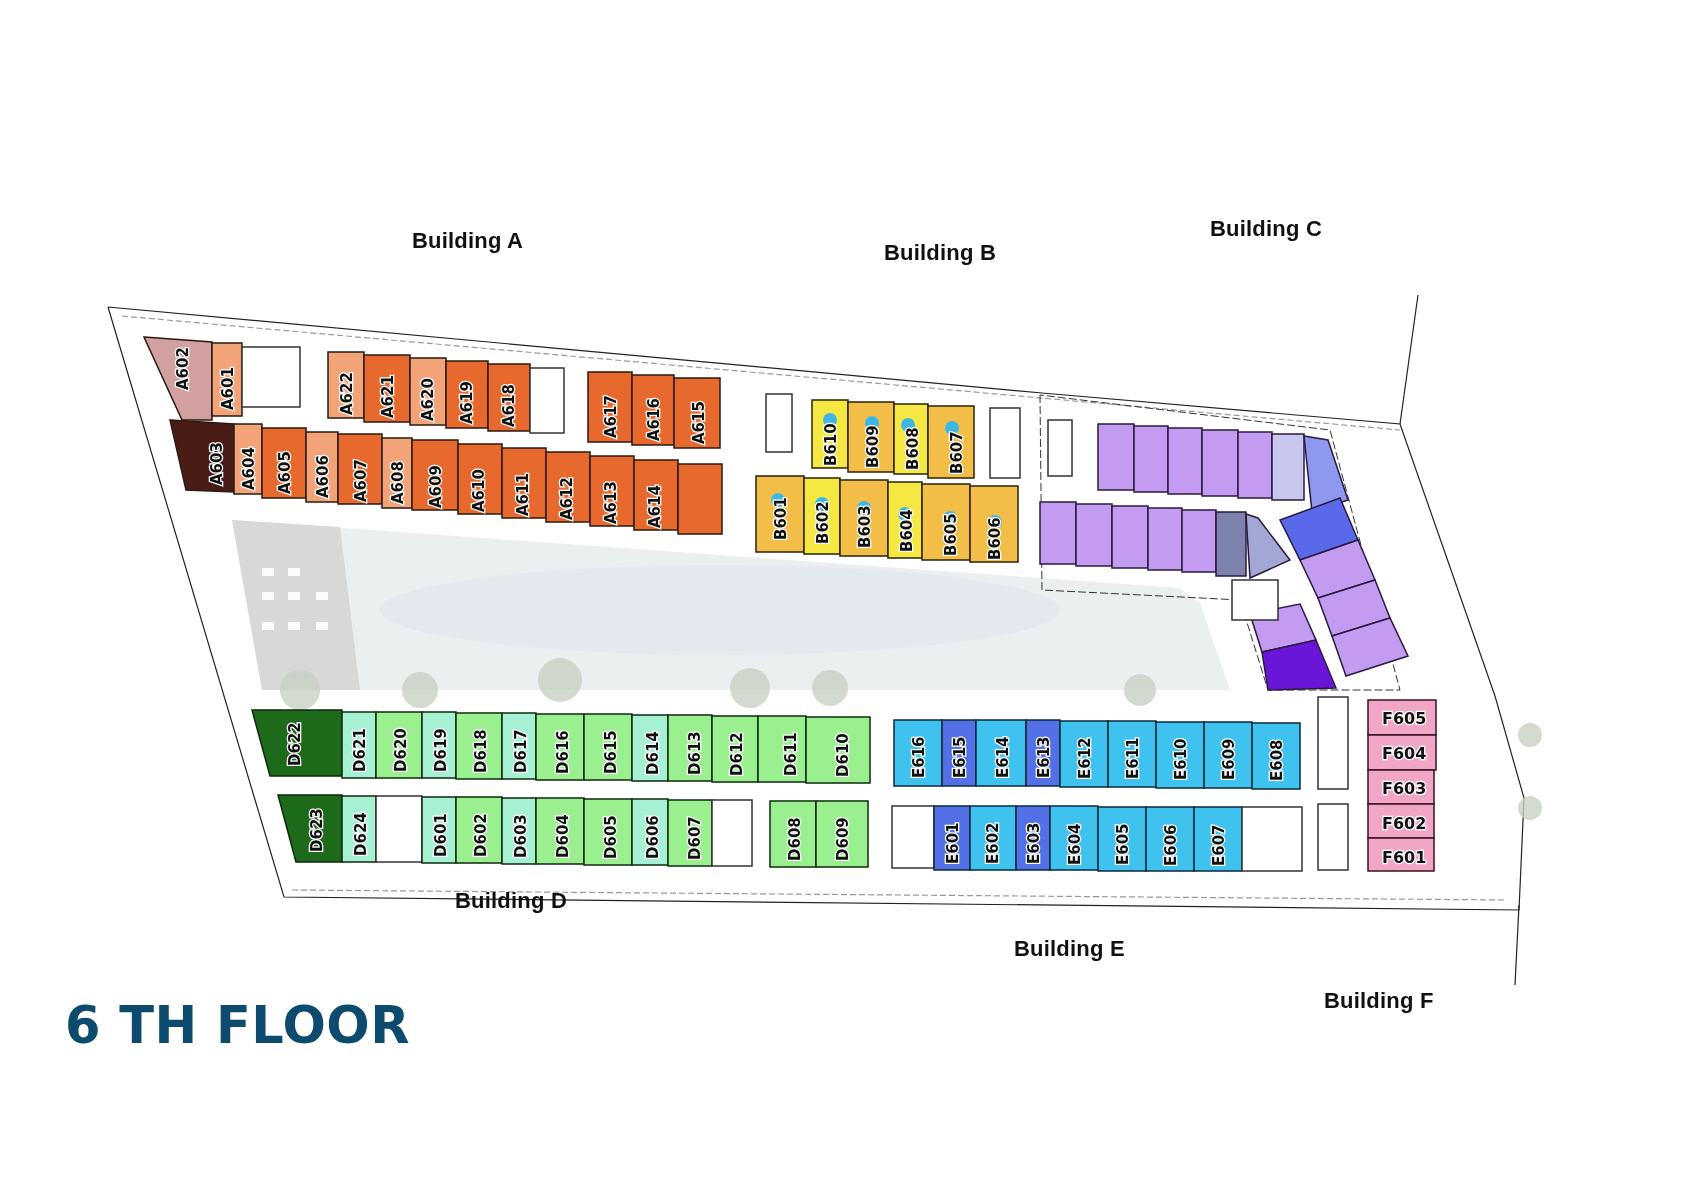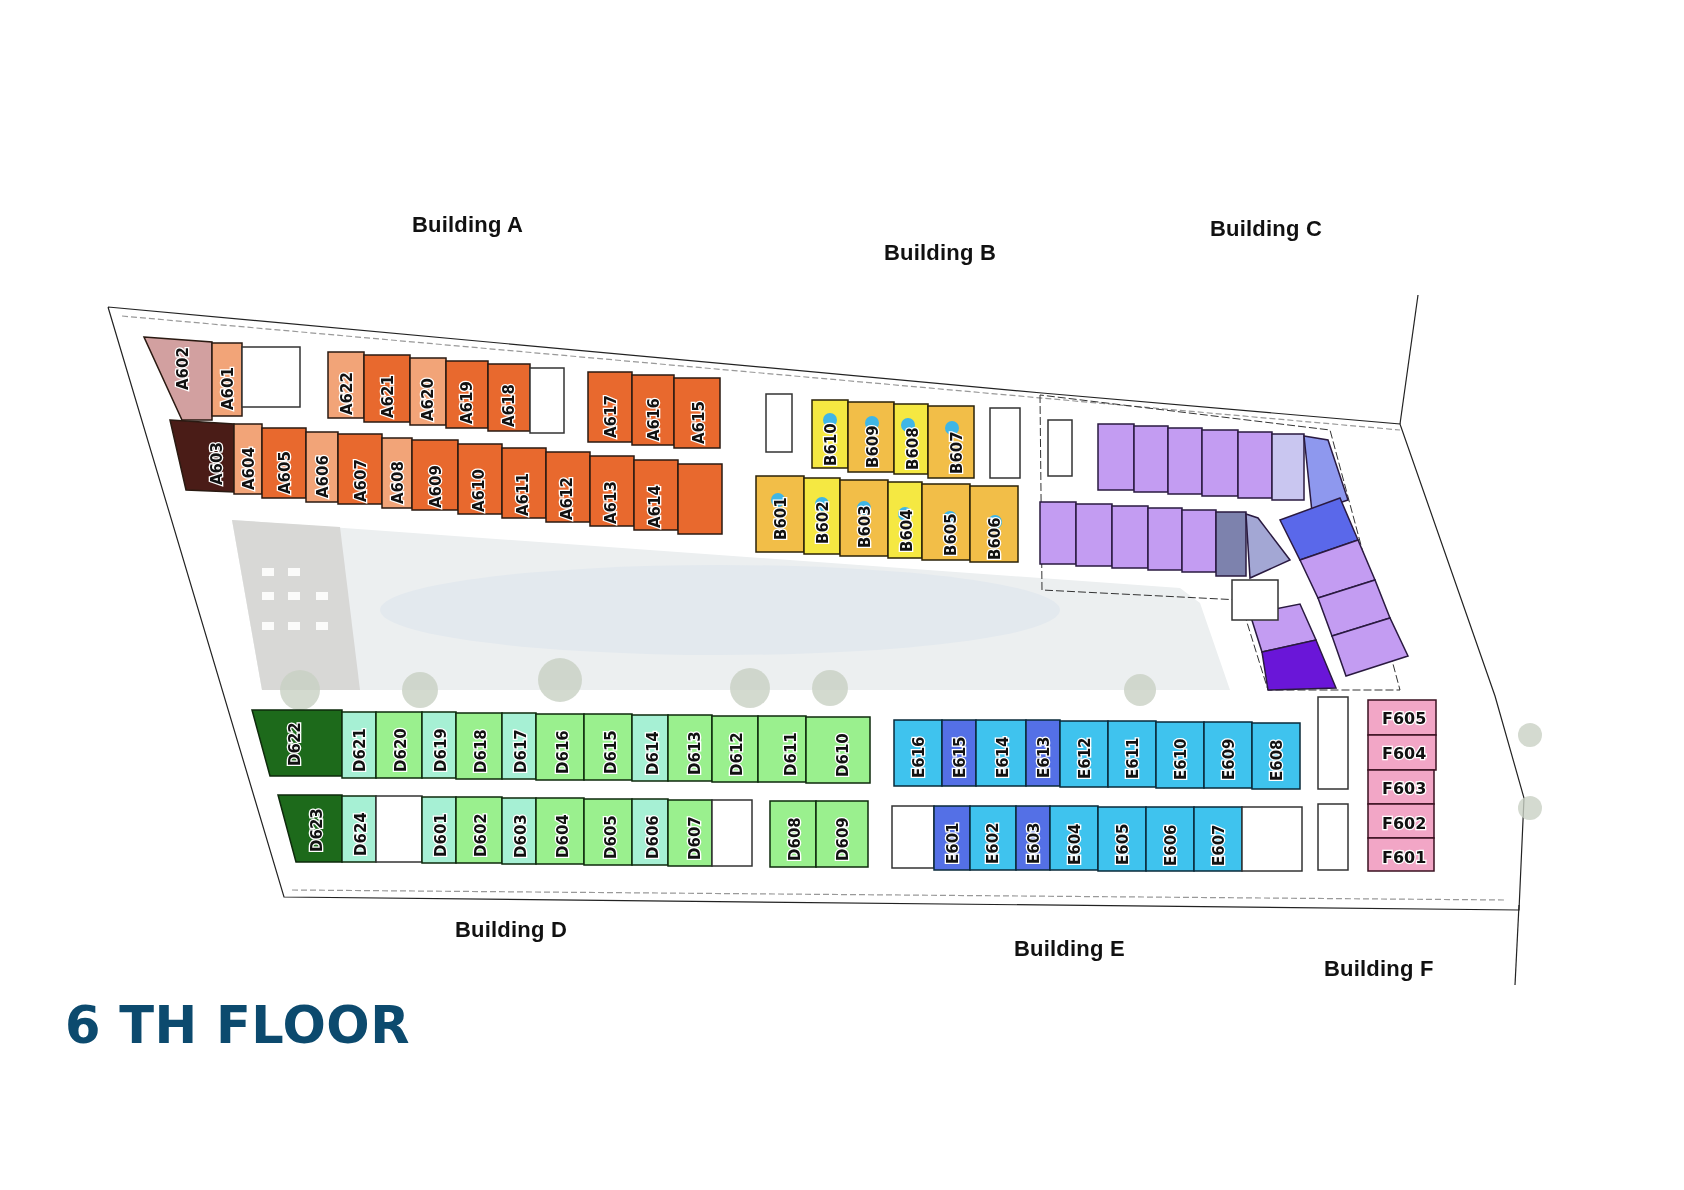--- a/index.html
+++ b/index.html
@@ -189,26 +189,26 @@
     <rect x="1318" y="697" width="30" height="92" fill="#ffffff" stroke="#333"></rect>
     <rect x="1318" y="804" width="30" height="66" fill="#ffffff" stroke="#333"></rect>
     <rect x="1368" y="700" width="68" height="35" fill="#f2a6c6"></rect>
     <rect x="1368" y="735" width="68" height="35" fill="#f2a6c6"></rect>
     <rect x="1368" y="770" width="66" height="34" fill="#f2a6c6"></rect>
     <rect x="1368" y="804" width="66" height="34" fill="#f2a6c6"></rect>
     <rect x="1368" y="838" width="66" height="33" fill="#f2a6c6"></rect>
   </g>
 </svg>
 
-<div class="bldg-label" style="left:412px;top:212px">Building A</div>
+<div class="bldg-label" style="left:412px;top:228px">Building A</div>
 <div class="bldg-label" style="left:884px;top:240px">Building B</div>
 <div class="bldg-label" style="left:1210px;top:216px">Building C</div>
-<div class="bldg-label" style="left:455px;top:917px">Building D</div>
+<div class="bldg-label" style="left:455px;top:888px">Building D</div>
 <div class="bldg-label" style="left:1014px;top:936px">Building E</div>
-<div class="bldg-label" style="left:1324px;top:956px">Building F</div>
+<div class="bldg-label" style="left:1324px;top:988px">Building F</div>
 
 <div class="floor-title">6 TH FLOOR</div>
 
 <svg class="abs" style="left:0;top:0" width="1684" height="1190" viewBox="0 0 1684 1190">
   <g font-size="15" fill="#111" stroke="#fff" stroke-width="2.5" paint-order="stroke">
 
     <text class="unit" transform="translate(188,390) rotate(-90)">A602</text>
     <text class="unit" transform="translate(233,410) rotate(-90)">A601</text>
     <text class="unit" transform="translate(352,415) rotate(-90)">A622</text>
     <text class="unit" transform="translate(393,418) rotate(-90)">A621</text>

